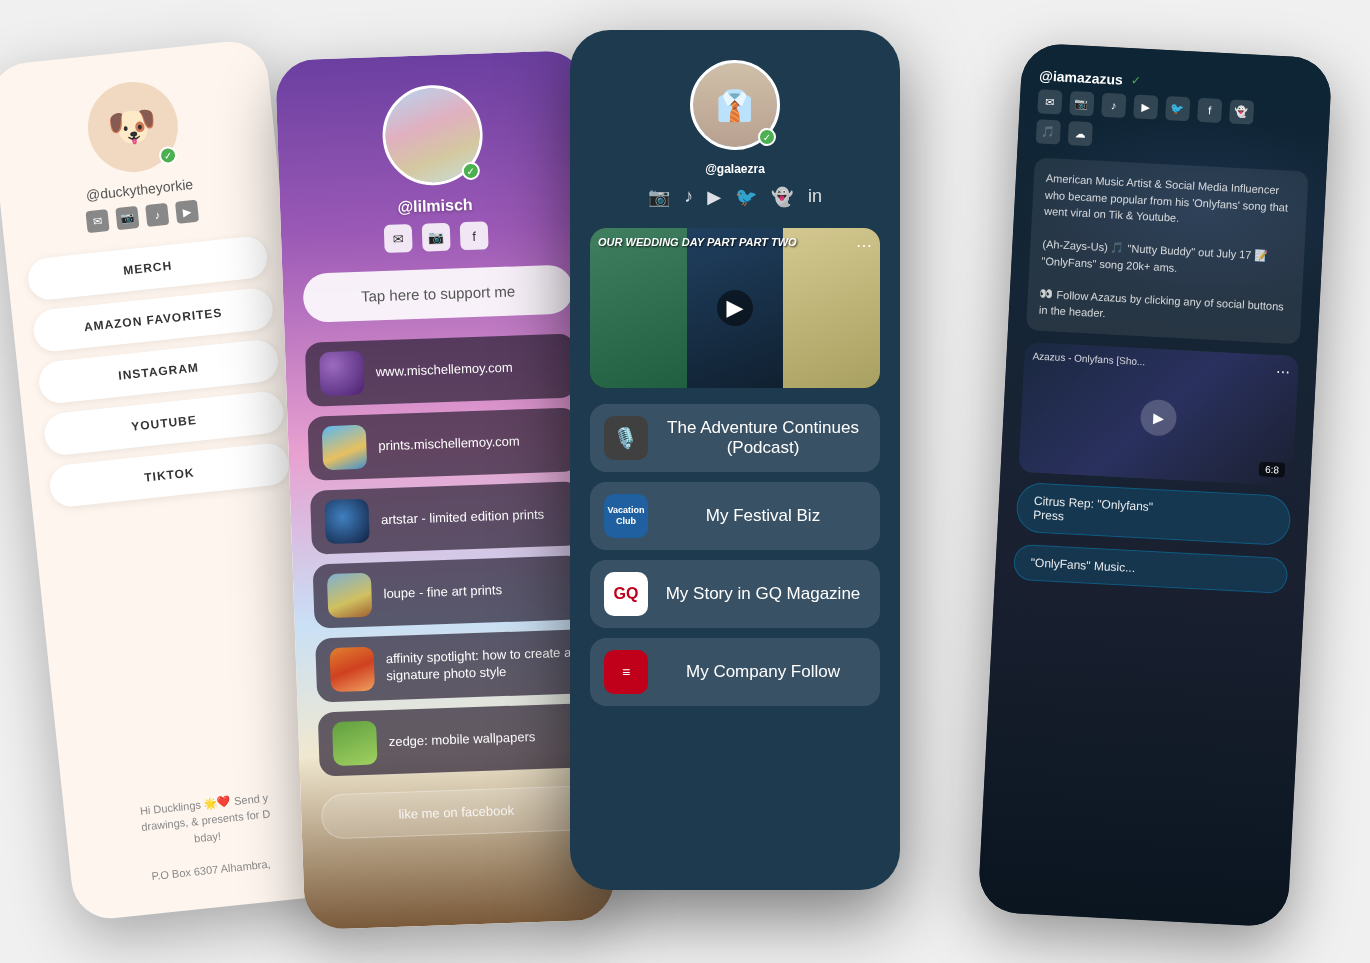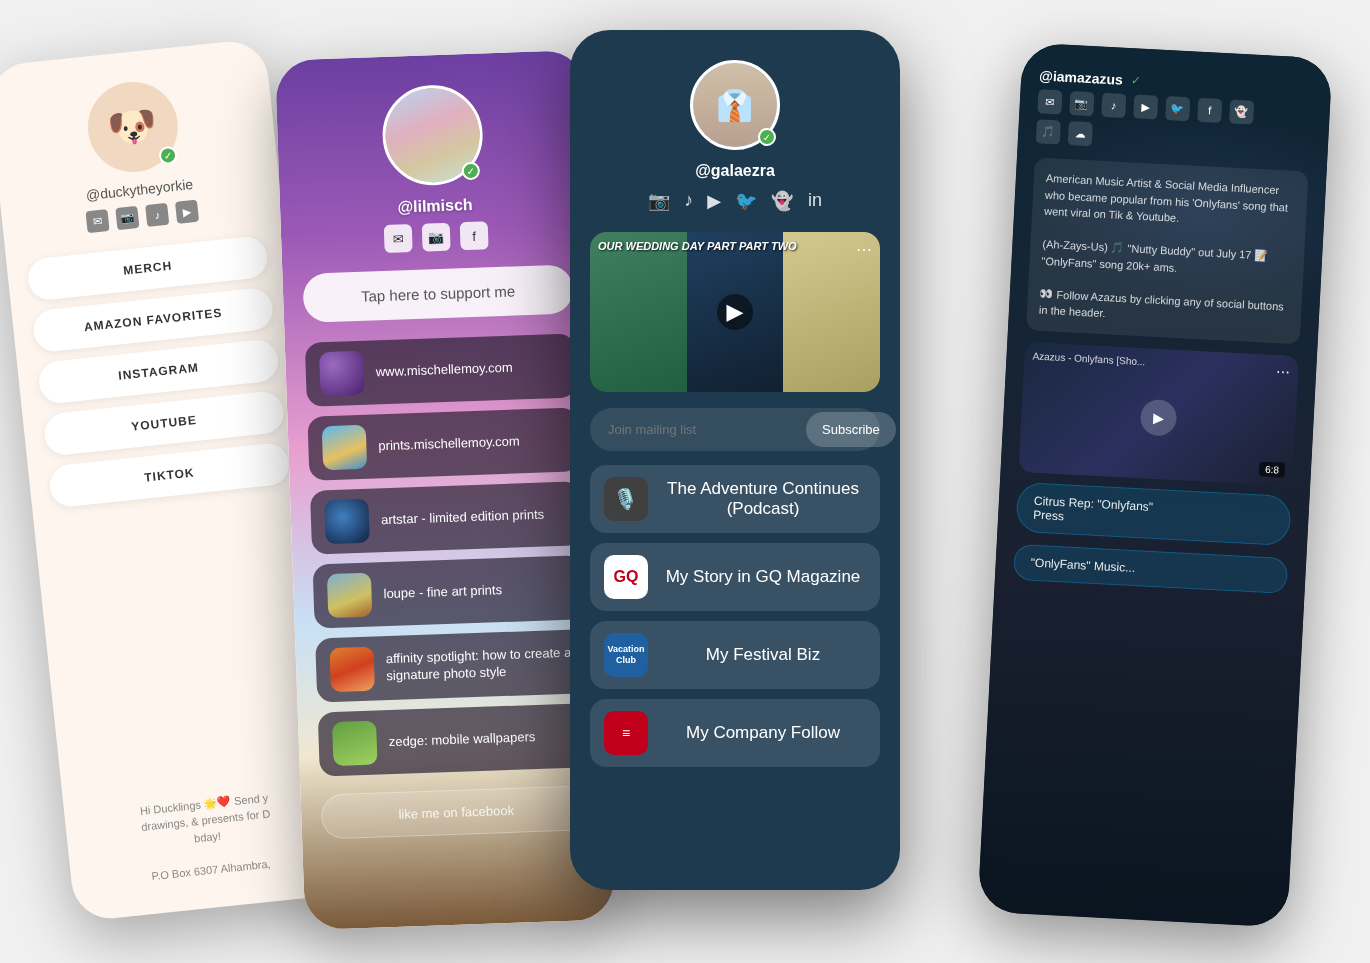--- a/index.html
+++ b/index.html
@@ -282,21 +282,21 @@
     .card3-avatar-silhouette::before {
       content: '👔';
       position: absolute;
       top: 50%;
       left: 50%;
       transform: translate(-50%, -50%);
       font-size: 30px;
     }
     .card3-username {
       color: white;
-      font-size: 16px;
+      font-size: 12px;
       font-weight: 600;
       margin-bottom: 10px;
     }
     .card3-social-row {
       display: flex;
       gap: 14px;
       margin-bottom: 20px;
     }
     .card3-social-icon {
       color: rgba(255,255,255,0.85);
@@ -657,36 +657,32 @@
       <div class="card3-video">
         <div class="card3-video-inner">
           <div class="video-panel vp1"></div>
           <div class="video-panel vp2"></div>
           <div class="video-panel vp3"></div>
         </div>
         <div class="video-title-overlay">OUR WEDDING DAY PART PART TWO</div>
         <div class="video-menu-dots">⋯</div>
       </div>
 
-      <div class="card3-mail-row">
-        <input class="card3-mail-input" type="text" placeholder="Join mailing list" style="">
-        <button class="card3-subscribe-btn">Subscribe</button>
-      </div>
 
       <div class="card3-link-item">
         <div class="card3-link-icon icon-mic">🎙️</div>
         <span class="card3-link-text">The Adventure Continues<br>(Podcast)</span>
       </div>
       <div class="card3-link-item">
+        <div class="card3-link-icon icon-vc">Vacation Club</div>
+        <span class="card3-link-text">My Festival Biz</span>
+      </div>
+      <div class="card3-link-item">
         <div class="card3-link-icon icon-gq">GQ</div>
         <span class="card3-link-text">My Story in GQ Magazine</span>
-      </div>
-      <div class="card3-link-item">
-        <div class="card3-link-icon icon-vc">Vacation Club</div>
-        <span class="card3-link-text">My Festival Biz</span>
       </div>
       <div class="card3-link-item">
         <div class="card3-link-icon icon-red">≡</div>
         <span class="card3-link-text">My Company Follow</span>
       </div>
     </div>
   </div>
 
   <div class="phone-card card4">
     <div class="card4-bg-image"></div>

